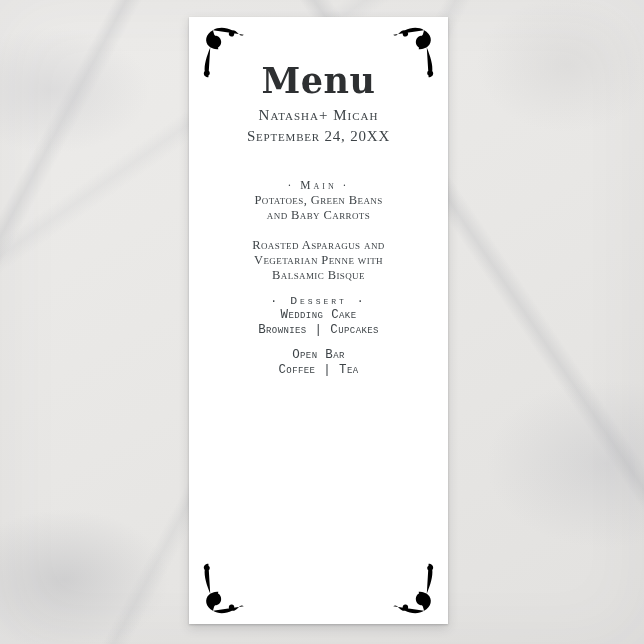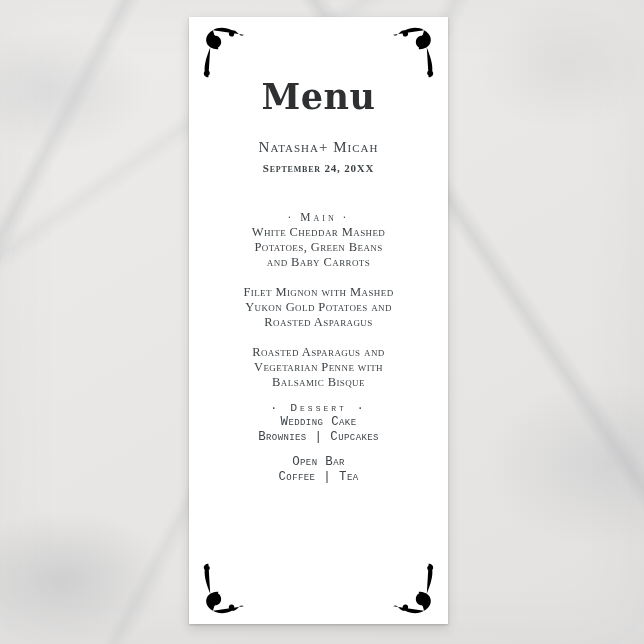--- a/index.html
+++ b/index.html
@@ -18,35 +18,35 @@
       linear-gradient(118deg, transparent 11.5%, rgba(165,167,173,.22) 12.8%, transparent 14.4%, transparent 45%, rgba(172,174,179,.17) 46.2%, transparent 47.8%),
       linear-gradient(56deg, transparent 68%, rgba(158,160,166,.22) 69.4%, transparent 71%),
       linear-gradient(145deg, transparent 22%, rgba(178,180,186,.14) 23.4%, transparent 25%),
       linear-gradient(150deg, #edecea 0%, #e8e7e5 50%, #e2e1df 100%);
     box-shadow:inset 0 0 70px rgba(90,90,95,.06);
   }
   .card{
     position:absolute;left:189px;top:17px;width:259px;height:607px;
     background:#ffffff;
     box-shadow:0 1px 2px rgba(60,60,65,.25), 0 4px 10px rgba(60,60,65,.18);
-    box-sizing:border-box;padding:16px 16px;text-align:center;
+    box-sizing:border-box;padding:0 16px;text-align:center;
     color:var(--ink,#3d4347);
   }
   .flourish{position:absolute;width:58px;height:58px;color:var(--gold,#bb9c4a);}
   .flourish.tl{left:4px;top:5px;}
   .flourish.tr{right:4px;top:5px;transform:scaleX(-1);}
   .flourish.bl{left:4px;bottom:5px;transform:scaleY(-1);}
   .flourish.br{right:4px;bottom:5px;transform:scale(-1,-1);}
   .title{
     margin-top:44px;line-height:40px;font-size:35px;font-weight:700;
     font-family:"DejaVu Serif", serif;color:var(--title-ink,#2e3032);
     letter-spacing:0.5px;
   }
-  .couple{margin-top:20px;line-height:21px;font-size:15px;font-variant:small-caps;letter-spacing:1px;}
-  .date{line-height:21px;font-size:11px;font-variant:small-caps;letter-spacing:0.8px;font-weight:bold;}
+  .couple{margin-top:4px;line-height:21px;font-size:15px;font-variant:small-caps;letter-spacing:1px;}
+  .date{line-height:21px;font-size:15px;font-variant:small-caps;letter-spacing:0.8px;}
   .menu-body{margin-top:31px;}
   .sec + .sec{margin-top:10px;font-family:Liberation Mono, monospace;}
   .hd{line-height:15px;font-size:11.5px;font-variant:small-caps;letter-spacing:3px;}
   .grp + .grp{margin-top:15px;}
   .ln{line-height:15px;font-size:12.5px;font-variant:small-caps;letter-spacing:0.4px;}
   .defs{position:absolute;width:0;height:0;overflow:hidden;}
 </style>
 </head>
 <body>
 
@@ -80,28 +80,22 @@
     <div class="title">Menu</div>
     <div class="couple">Natasha+ Micah</div>
     <div class="date">September 24, 20XX</div>
 
     <div class="menu-body">
 
 
       <section class="sec">
         <div class="hd">· Main ·</div>
         <div class="grp">
-          <div class="ln">White Cheddar Mashed</div>
           <div class="ln">Potatoes, Green Beans</div>
           <div class="ln">and Baby Carrots</div>
-        </div>
-        <div class="grp">
-          <div class="ln">Filet Mignon with Mashed</div>
-          <div class="ln">Yukon Gold Potatoes and</div>
-          <div class="ln">Roasted Asparagus</div>
         </div>
         <div class="grp">
           <div class="ln">Roasted Asparagus and</div>
           <div class="ln">Vegetarian Penne with</div>
           <div class="ln">Balsamic Bisque</div>
         </div>
       </section>
 
       <section class="sec">
         <div class="hd">· Dessert ·</div>

